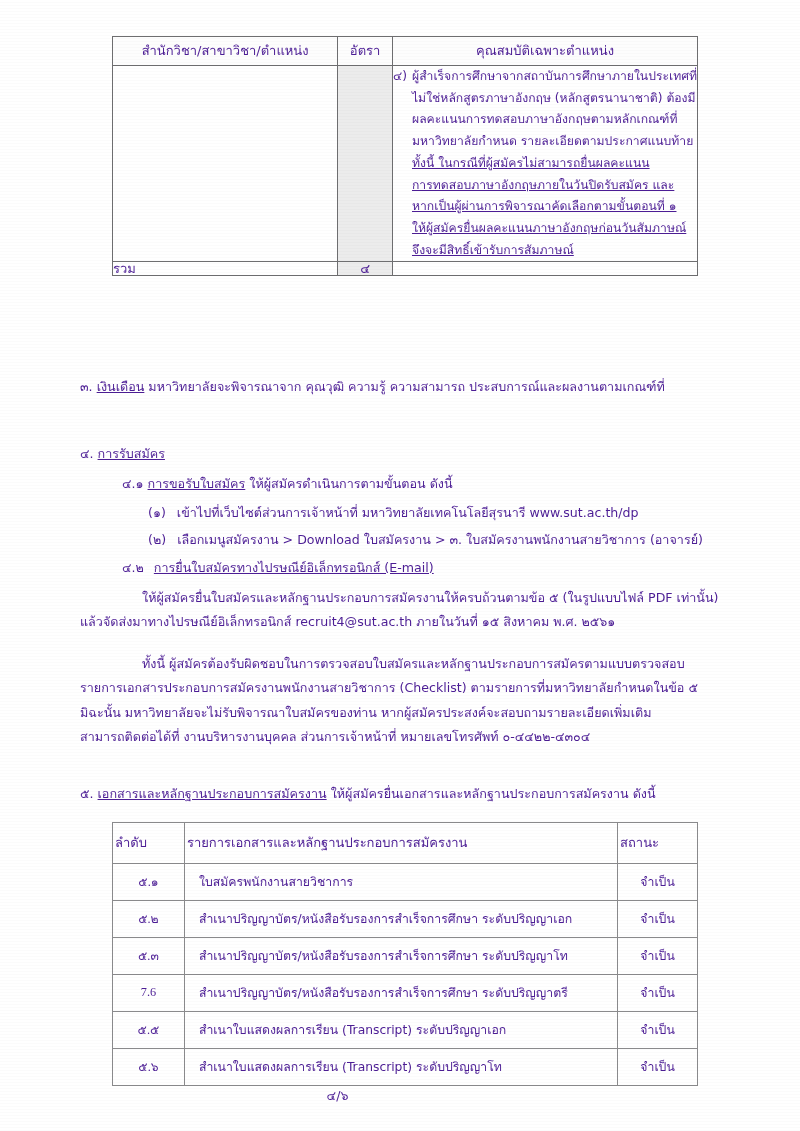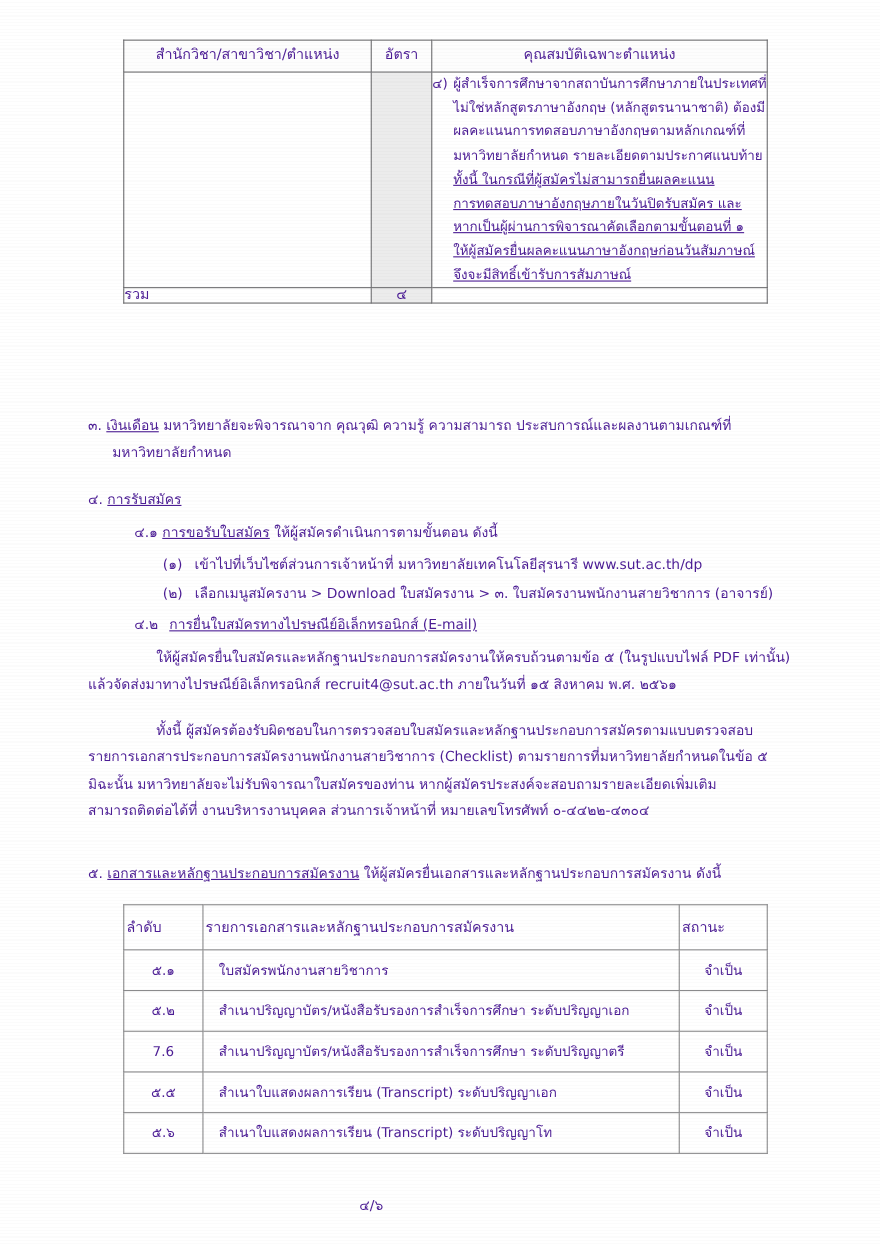--- a/index.html
+++ b/index.html
@@ -117,20 +117,21 @@
     text-align: left;
     padding: 9px 2px 10px;
     font-size: 13px;
   }
   .bcol-1 { width: 72px; }
   .bcol-2 { width: 434px; }
   .bcol-3 { width: 80px; }
   .tbl-bot .c-no {
     text-align: center;
     padding: 8px 2px 9px;
+    font-family: Liberation Serif, serif;
   }
   .tbl-bot .c-desc {
     text-align: left;
     padding: 8px 4px 9px 14px;
   }
   .tbl-bot .c-st {
     text-align: center;
     padding: 8px 2px 9px;
   }
 
@@ -193,21 +194,20 @@
           <td class="col-a sum-label">รวม</td>
           <td class="col-b sum-val">๔</td>
           <td class="col-c">&nbsp;</td>
         </tr>
       </tbody>
     </table>
 
     <div class="para" style="left:80px; top:377px;">
       <span class="ln"><span>๓.</span>
         <span class="u">เงินเดือน</span><span> มหาวิทยาลัยจะพิจารณาจาก คุณวุฒิ ความรู้ ความสามารถ ประสบการณ์และผลงานตามเกณฑ์ที่</span></span>
-      <span class="ln" style="padding-left:22px; padding-top:4px;">มหาวิทยาลัยกำหนด</span>
     </div>
 
     <div class="para" style="left:80px; top:444px;">
       <span>๔.</span>
       <span class="u">การรับสมัคร</span>
     </div>
 
     <div class="para" style="left:122px; top:474px;">
       <span>๔.๑</span>
       <span class="u">การขอรับใบสมัคร</span><span> ให้ผู้สมัครดำเนินการตามขั้นตอน ดังนี้</span>
@@ -258,20 +258,25 @@
             <td class="c-no bcol-1">๕.๑</td>
             <td class="c-desc bcol-2">ใบสมัครพนักงานสายวิชาการ</td>
             <td class="c-st bcol-3">จำเป็น</td>
           </tr>
           <tr>
             <td class="c-no bcol-1">๕.๒</td>
             <td class="c-desc bcol-2">สำเนาปริญญาบัตร/หนังสือรับรองการสำเร็จการศึกษา ระดับปริญญาเอก</td>
             <td class="c-st bcol-3">จำเป็น</td>
           </tr>
           <tr>
+            <td class="c-no bcol-1">๕.๓</td>
+            <td class="c-desc bcol-2">สำเนาปริญญาบัตร/หนังสือรับรองการสำเร็จการศึกษา ระดับปริญญาโท</td>
+            <td class="c-st bcol-3">จำเป็น</td>
+          </tr>
+          <tr>
             <td class="c-no bcol-1">7.6</td>
             <td class="c-desc bcol-2">สำเนาปริญญาบัตร/หนังสือรับรองการสำเร็จการศึกษา ระดับปริญญาตรี</td>
             <td class="c-st bcol-3">จำเป็น</td>
           </tr>
           <tr>
             <td class="c-no bcol-1">๕.๕</td>
             <td class="c-desc bcol-2">สำเนาใบแสดงผลการเรียน (Transcript) ระดับปริญญาเอก</td>
             <td class="c-st bcol-3">จำเป็น</td>
           </tr>
           <tr>

